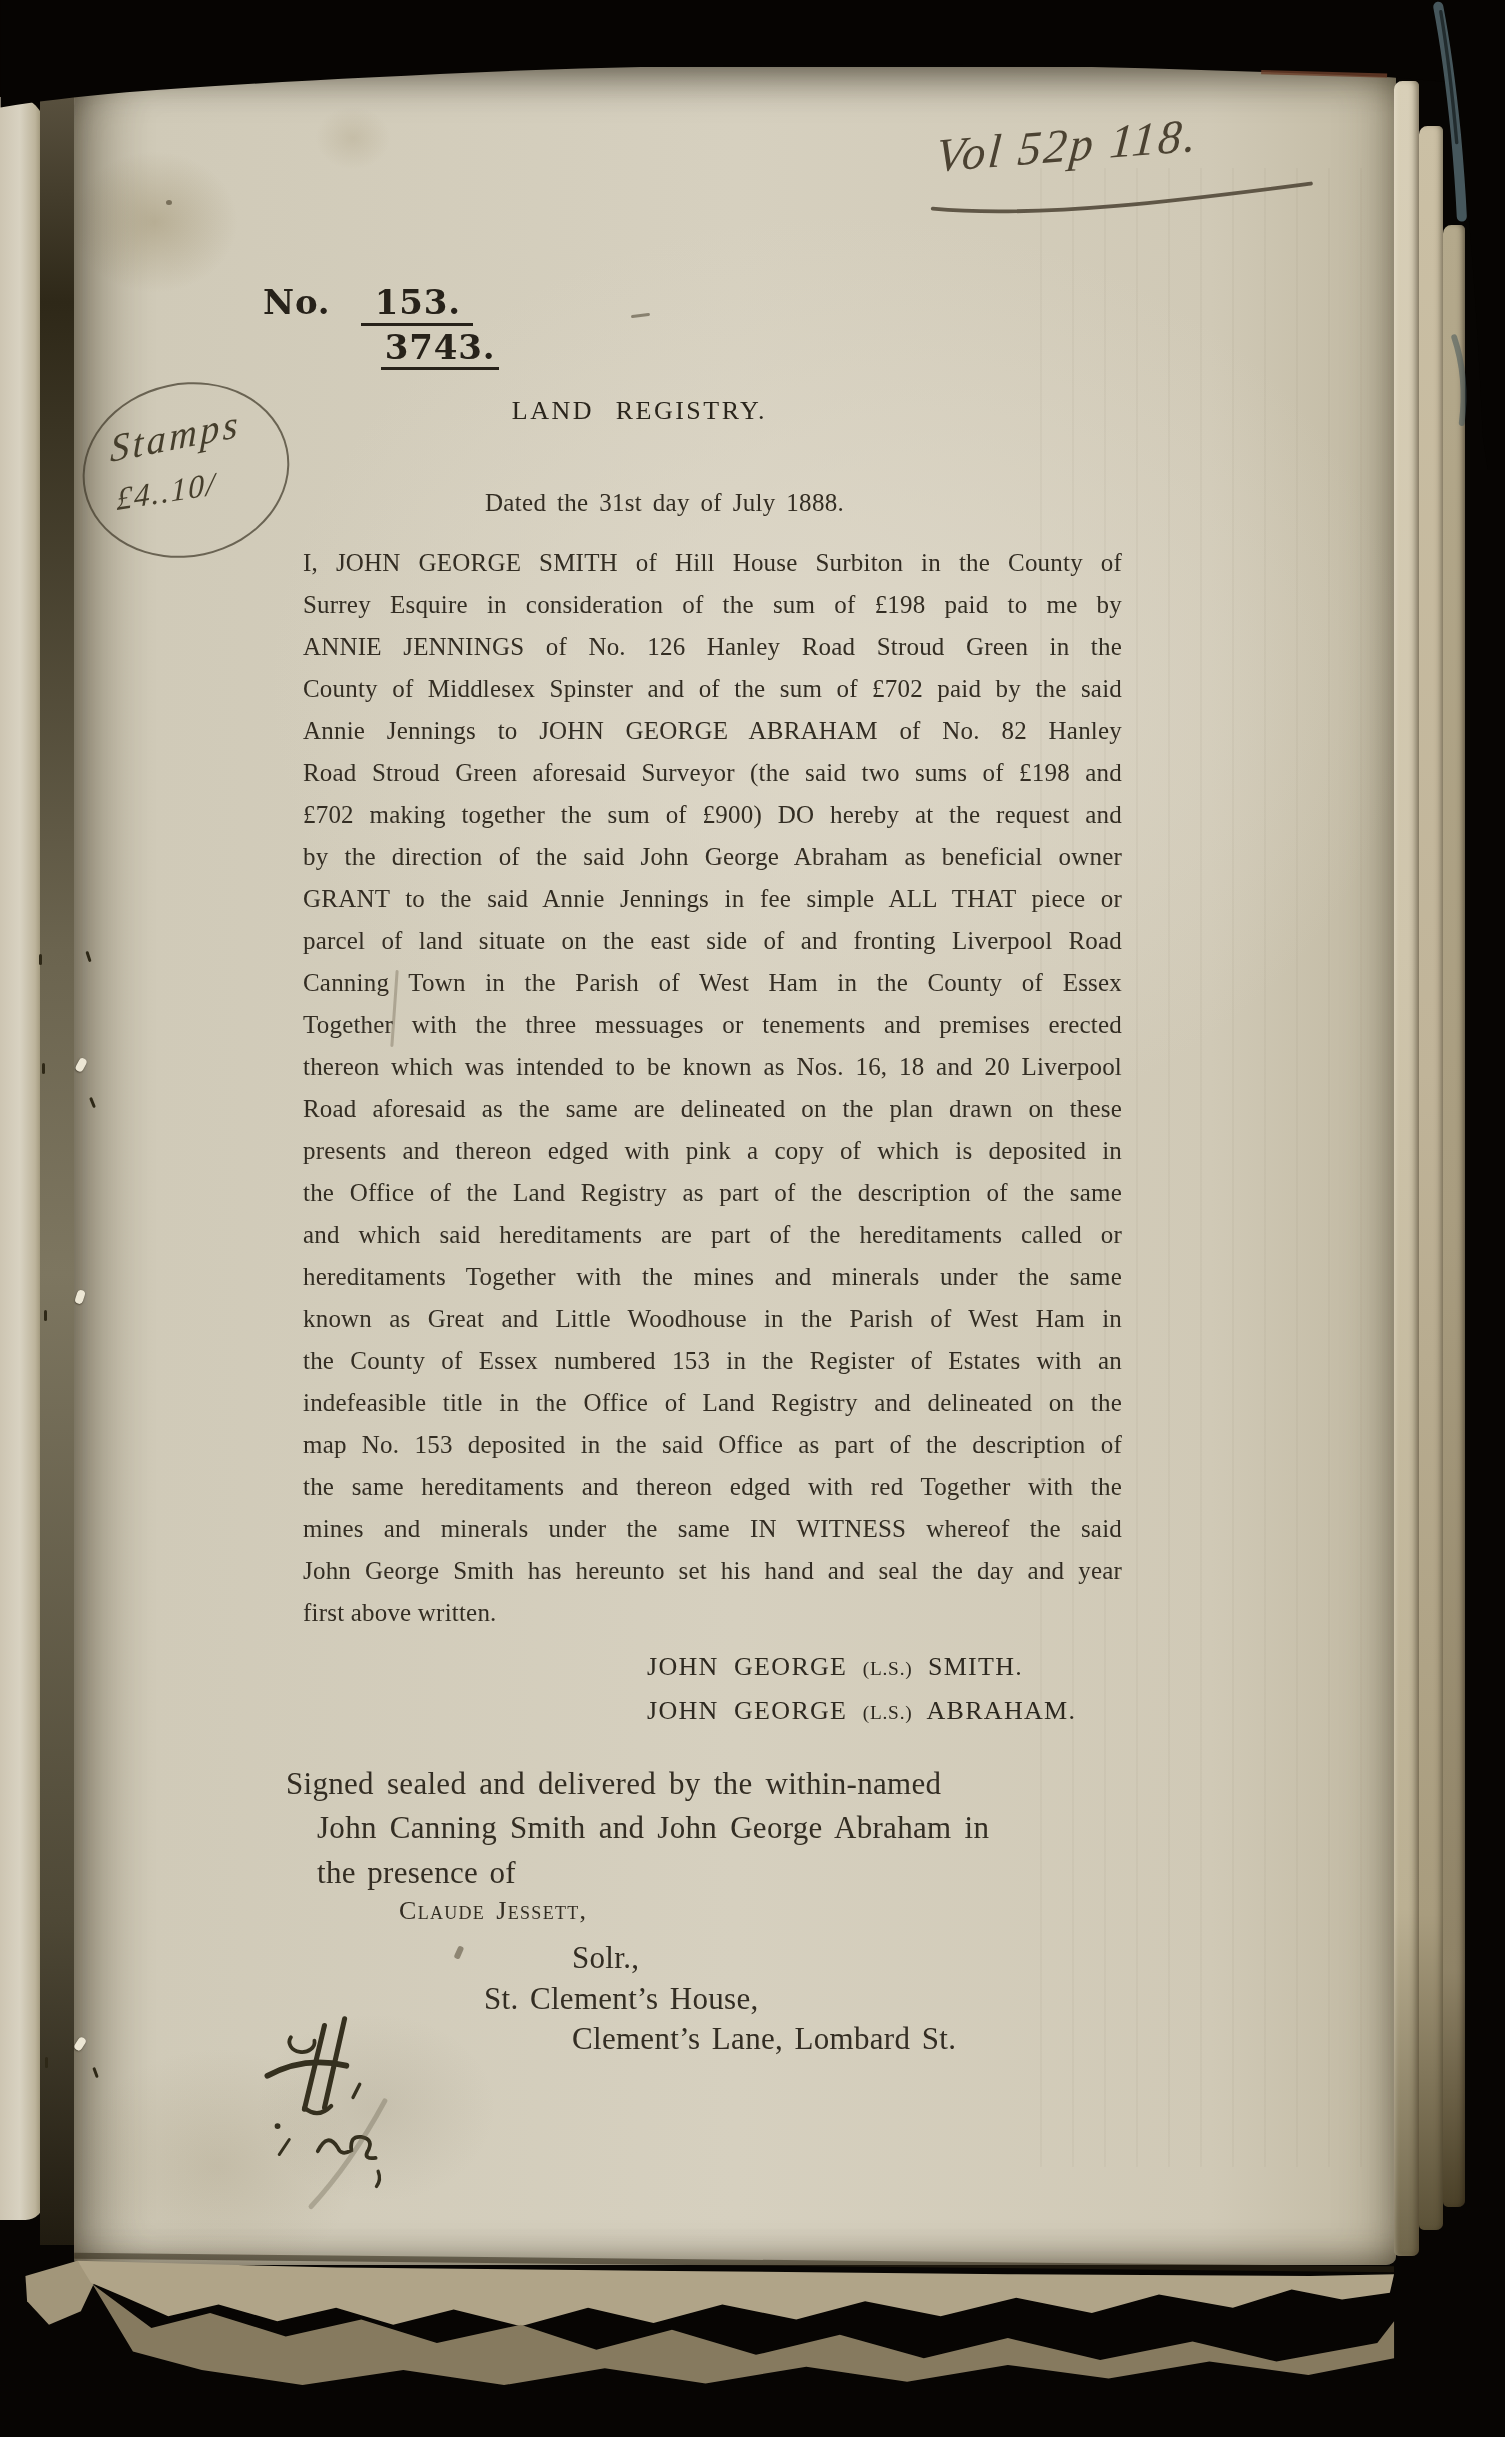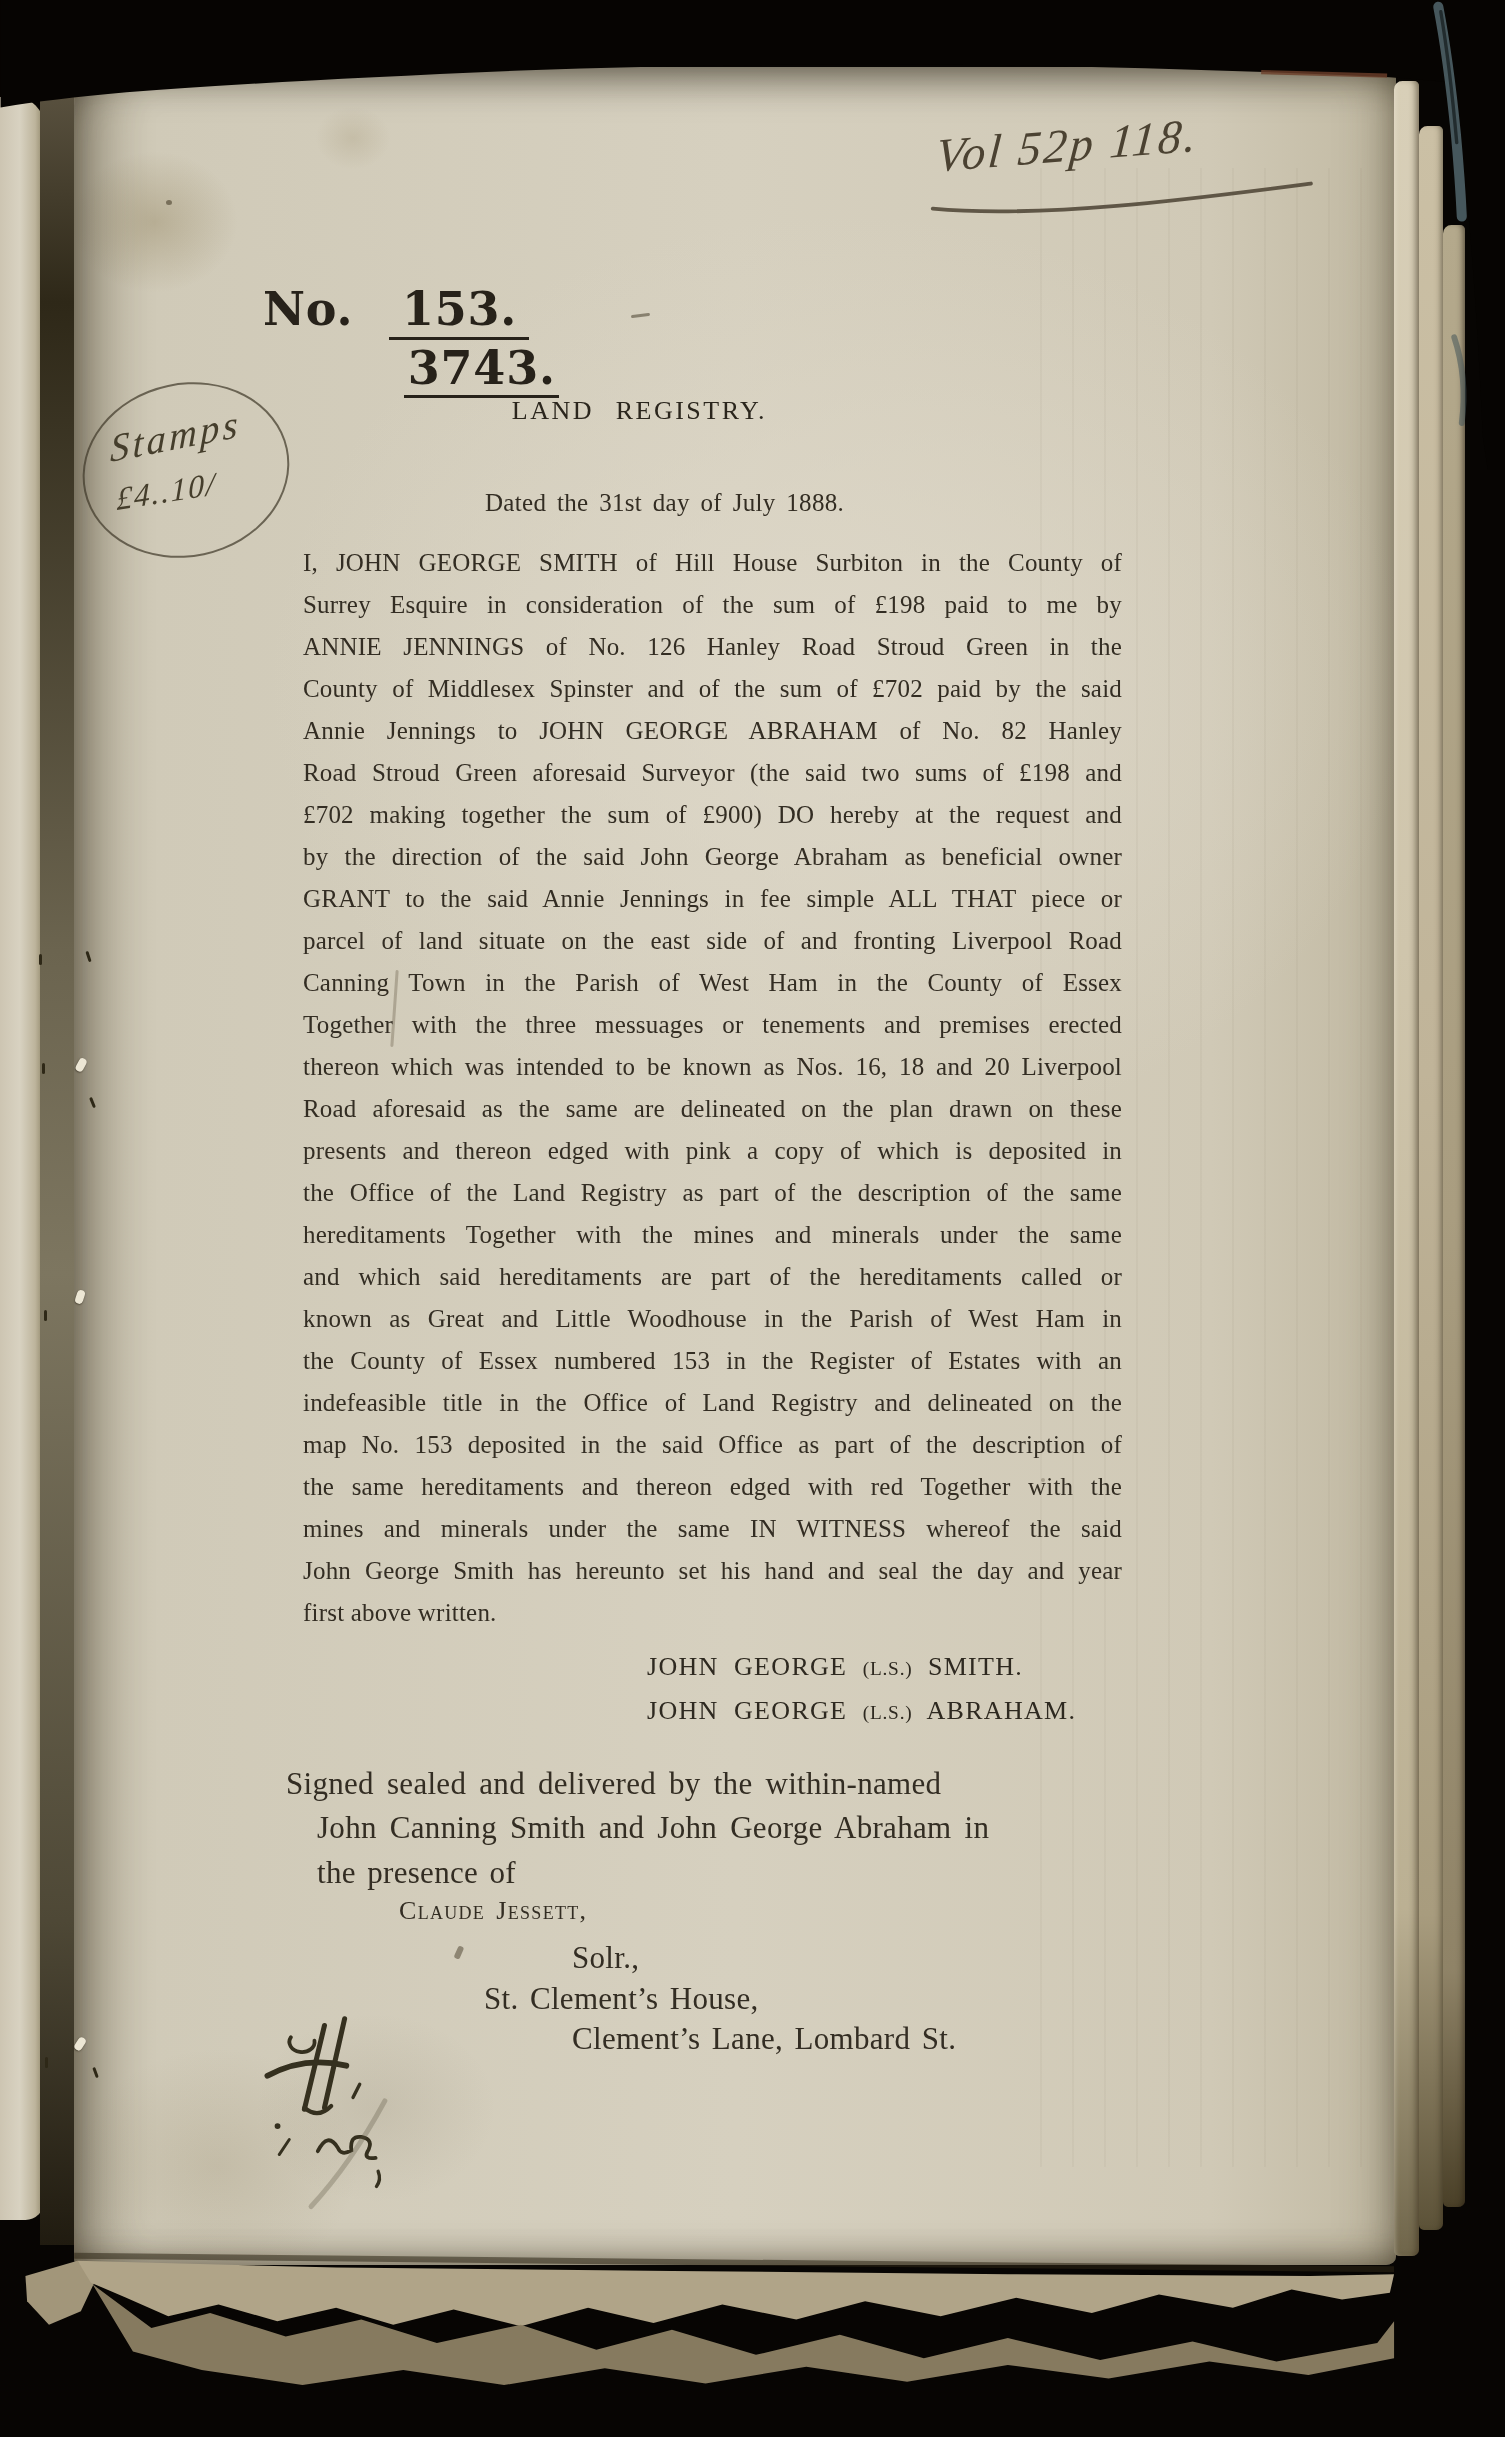--- a/index.html
+++ b/index.html
@@ -60,21 +60,21 @@
   }
   #volref .hw{
     position:absolute;left:11.8px;top:6.7px;
     font-style:italic;font-size:47px;letter-spacing:2.5px;white-space:nowrap;
     transform:rotate(-4.5deg) skewX(-9deg);
   }
   #volref svg{position:absolute;left:1.7px;top:69px;}
   
   #refno{
     position:absolute;left:189px;top:215px;
-    font-weight:bold;font-size:46px;color:#27221a;letter-spacing:0.8px;
+    font-weight:bold;font-size:34px;color:#27221a;letter-spacing:0.8px;
     display:flex;align-items:flex-start;gap:5px;
     font-family:"DejaVu Serif", serif;
   }
   #refno .stack{display:inline-flex;flex-direction:column;align-items:center;}
   #refno .r-top{border-bottom:3.4px solid #27221a;padding:0 11.8px 0.8px 13.4px;}
   #refno .r-bot{border-bottom:3.4px solid #27221a;padding:0.8px 3.4px 0.8px 3.4px;margin-left:46px;}
   
   #stamp{position:absolute;left:6.7px;top:309px;width:215px;height:191px;color:#453e2c;}
   #stamp .oval{
     position:absolute;left:1.7px;top:6.7px;right:5px;bottom:10px;
@@ -197,22 +197,22 @@
       <div class="bl">£702 making together the sum of £900) DO hereby at the request and</div>
       <div class="bl">by the direction of the said John George Abraham as beneficial owner</div>
       <div class="bl">GRANT to the said Annie Jennings in fee simple ALL THAT piece or</div>
       <div class="bl">parcel of land situate on the east side of and fronting Liverpool Road</div>
       <div class="bl">Canning Town in the Parish of West Ham in the County of Essex</div>
       <div class="bl">Together with the three messuages or tenements and premises erected</div>
       <div class="bl">thereon which was intended to be known as Nos. 16, 18 and 20 Liverpool</div>
       <div class="bl">Road aforesaid as the same are delineated on the plan drawn on these</div>
       <div class="bl">presents and thereon edged with pink a copy of which is deposited in</div>
       <div class="bl">the Office of the Land Registry as part of the description of the same</div>
+      <div class="bl">and which said hereditaments are part of the hereditaments called or</div>
       <div class="bl">hereditaments Together with the mines and minerals under the same</div>
-      <div class="bl">and which said hereditaments are part of the hereditaments called or</div>
       <div class="bl">known as Great and Little Woodhouse in the Parish of West Ham in</div>
       <div class="bl">the County of Essex numbered 153 in the Register of Estates with an</div>
       <div class="bl">indefeasible title in the Office of Land Registry and delineated on the</div>
       <div class="bl">map No. 153 deposited in the said Office as part of the description of</div>
       <div class="bl">the same hereditaments and thereon edged with red Together with the</div>
       <div class="bl">mines and minerals under the same IN WITNESS whereof the said</div>
       <div class="bl">John George Smith has hereunto set his hand and seal the day and year</div>
       <div class="bl last">first above written.</div>
     </div>
 

